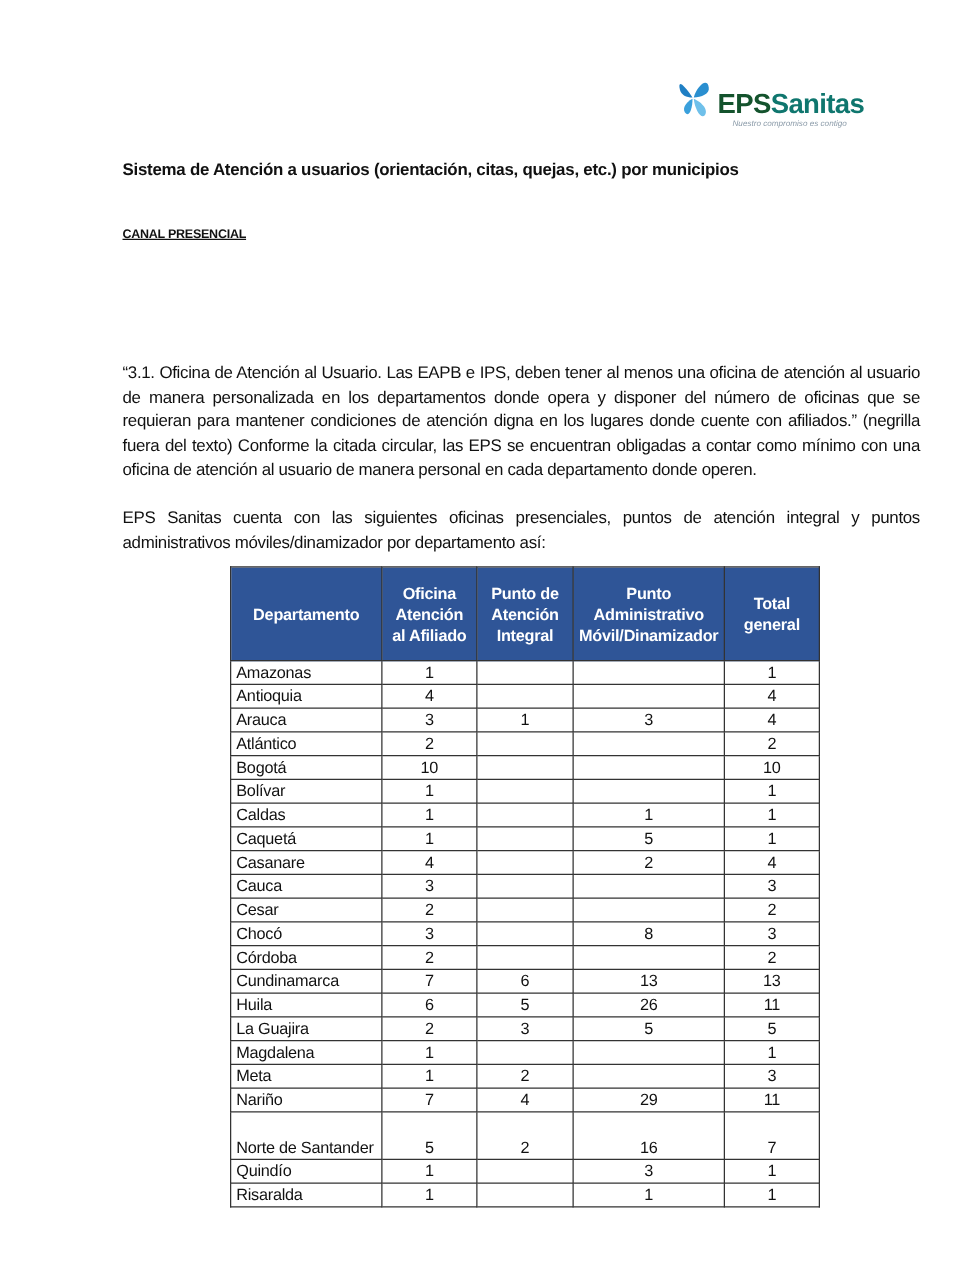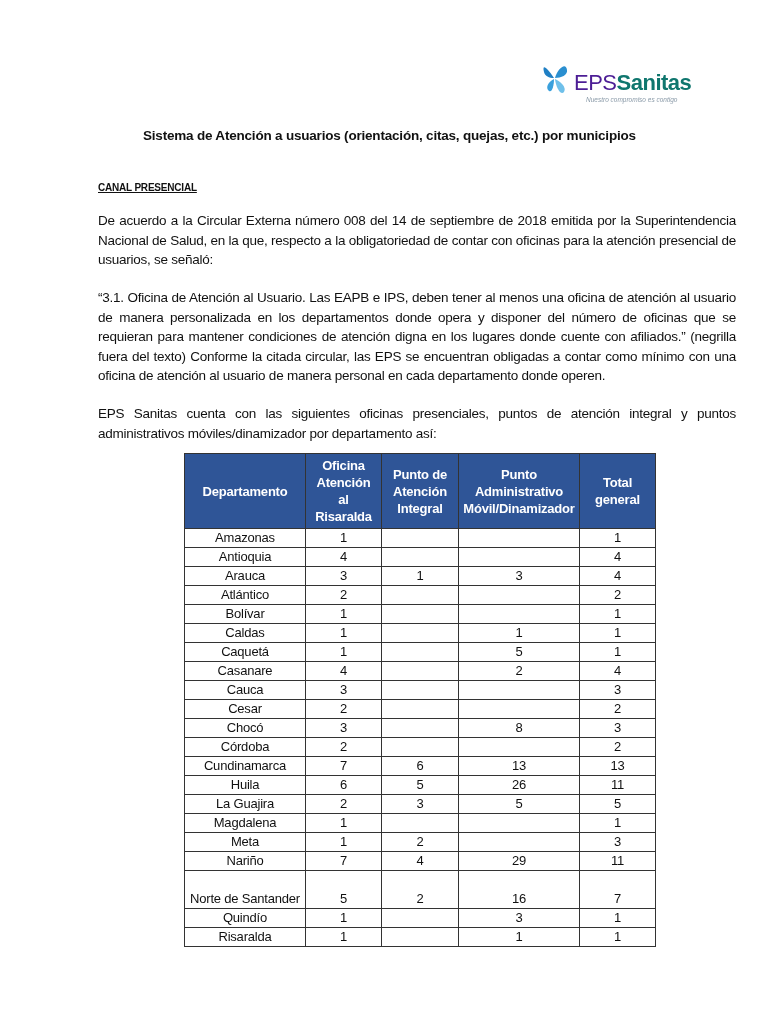--- a/index.html
+++ b/index.html
@@ -3,37 +3,37 @@
 <meta charset="utf-8">
 <style>
   html, body { margin: 0; padding: 0; background: #ffffff; }
   body { width: 768px; height: 1024px; position: relative; overflow: hidden;
          font-family: "Liberation Sans", sans-serif; color: #111; }
   .page { position: absolute; left: 0; top: 0; width: 768px; height: 1024px; }
 
   .logo { position: absolute; left: 540px; top: 60px; width: 140px; height: 50px; }
   .logo-mark { position: absolute; left: 0; top: 2px; width: 30px; height: 34px; }
   .logo-text { position: absolute; left: 34px; top: 10px; font-size: 22px; letter-spacing: -0.5px; color: #2a8fd0; white-space: nowrap; }
-  .logo-text .eps { font-weight: normal; color: #4c1d95; }
+  .logo-text .eps { font-weight: bold; color: #14532d; }
   .logo-text .sanitas { font-weight: bold; color: #0f766e; }
   .logo-tag { position: absolute; left: 46px; top: 36px; font-size: 6.5px; font-style: italic; color: #8a9aa8; white-space: nowrap; }
 
-  .title { position: absolute; left: 98px; top: 128px; font-size: 13.5px; font-weight: bold; white-space: nowrap; letter-spacing: -0.2px; margin-left: 45px; }
+  .title { position: absolute; left: 98px; top: 128px; font-size: 13.5px; font-weight: bold; white-space: nowrap; letter-spacing: -0.2px; }
   .section { position: absolute; left: 98px; top: 182px; font-size: 10px; font-weight: bold; text-decoration: underline; letter-spacing: -0.2px; }
   .para { position: absolute; left: 98px; width: 638px; font-size: 13.5px; line-height: 19.5px; text-align: justify; letter-spacing: -0.25px; }
   .p1 { top: 211px; }
   .p2 { top: 288px; }
   .p3 { top: 404px; }
 
   table.offices { position: absolute; left: 184px; top: 453px; border-collapse: collapse; font-size: 13px; letter-spacing: -0.2px; }
   table.offices th, table.offices td { border: 1.5px solid #333; padding: 0 4px; }
   table.offices th { background: #2f5597; color: #ffffff; font-weight: bold; text-align: center; height: 74px; line-height: 17px; font-size: 13px; }
   table.offices td { height: 18px; line-height: 18px; }
   table.offices td.num { text-align: center; }
-  table.offices td.dept { text-align: center; }
+  table.offices td.dept { text-align: left; }
   .c1 { width: 112px; } .c2 { width: 67px; } .c3 { width: 68px; margin-top: 44px; } .c4 { width: 112px; } .c5 { width: 67px; }
   tr.tall td { height: 37px; line-height: 18px; vertical-align: bottom; margin-top: 28px; }
 </style>
 </head>
 <body>
 
 <div class="page">
 
   <div class="logo">
     <svg class="logo-mark" viewBox="0 0 30 34">
@@ -43,29 +43,28 @@
       <path d="M15 17 C20 19, 27 25, 24 30 C21 34, 16 26, 15 17 Z" fill="#6fc0ea"></path>
     </svg>
     <div class="logo-text">
       <span class="eps">EPS</span><span class="sanitas">Sanitas</span>
     </div>
     <div class="logo-tag">Nuestro compromiso es contigo</div>
   </div>
 
   <div class="title">Sistema de Atención a usuarios (orientación, citas, quejas, etc.) por municipios</div>
   <div class="section">CANAL PRESENCIAL</div>
-  <div class="para p1">De acuerdo a la Circular Externa número 008 del 14 de septiembre de 2018 emitida por la Superintendencia Nacional de Salud, en la que, respecto a la obligatoriedad de contar con oficinas para la atención presencial de usuarios, se señaló:</div>
   <div class="para p2">“3.1. Oficina de Atención al Usuario. Las EAPB e IPS, deben tener al menos una oficina de atención al usuario de manera personalizada en los departamentos donde opera y disponer del número de oficinas que se requieran para mantener condiciones de atención digna en los lugares donde cuente con afiliados.” (negrilla fuera del texto) Conforme la citada circular, las EPS se encuentran obligadas a contar como mínimo con una oficina de atención al usuario de manera personal en cada departamento donde operen.</div>
   <div class="para p3">EPS Sanitas cuenta con las siguientes oficinas presenciales, puntos de atención integral y puntos administrativos móviles/dinamizador por departamento así:</div>
 
   <table class="offices">
     <thead>
       <tr>
         <th class="c1">Departamento</th>
-        <th class="c2">Oficina Atención al Risaralda</th>
+        <th class="c2">Oficina Atención al Afiliado</th>
         <th class="c3">Punto de Atención Integral</th>
         <th class="c4">Punto Administrativo Móvil/Dinamizador</th>
         <th class="c5">Total general</th>
       </tr>
     </thead>
     <tbody id="table-body">
         <tr>
           <td class="dept">Amazonas</td>
           <td class="num">1</td>
           <td class="num"></td>
@@ -87,20 +86,27 @@
           <td class="num">4</td>
         </tr>
         <tr>
           <td class="dept">Atlántico</td>
           <td class="num">2</td>
           <td class="num"></td>
           <td class="num"></td>
           <td class="num">2</td>
         </tr>
         <tr>
+          <td class="dept">Bogotá</td>
+          <td class="num">10</td>
+          <td class="num"></td>
+          <td class="num"></td>
+          <td class="num">10</td>
+        </tr>
+        <tr>
           <td class="dept">Bolívar</td>
           <td class="num">1</td>
           <td class="num"></td>
           <td class="num"></td>
           <td class="num">1</td>
         </tr>
         <tr>
           <td class="dept">Caldas</td>
           <td class="num">1</td>
           <td class="num"></td>

